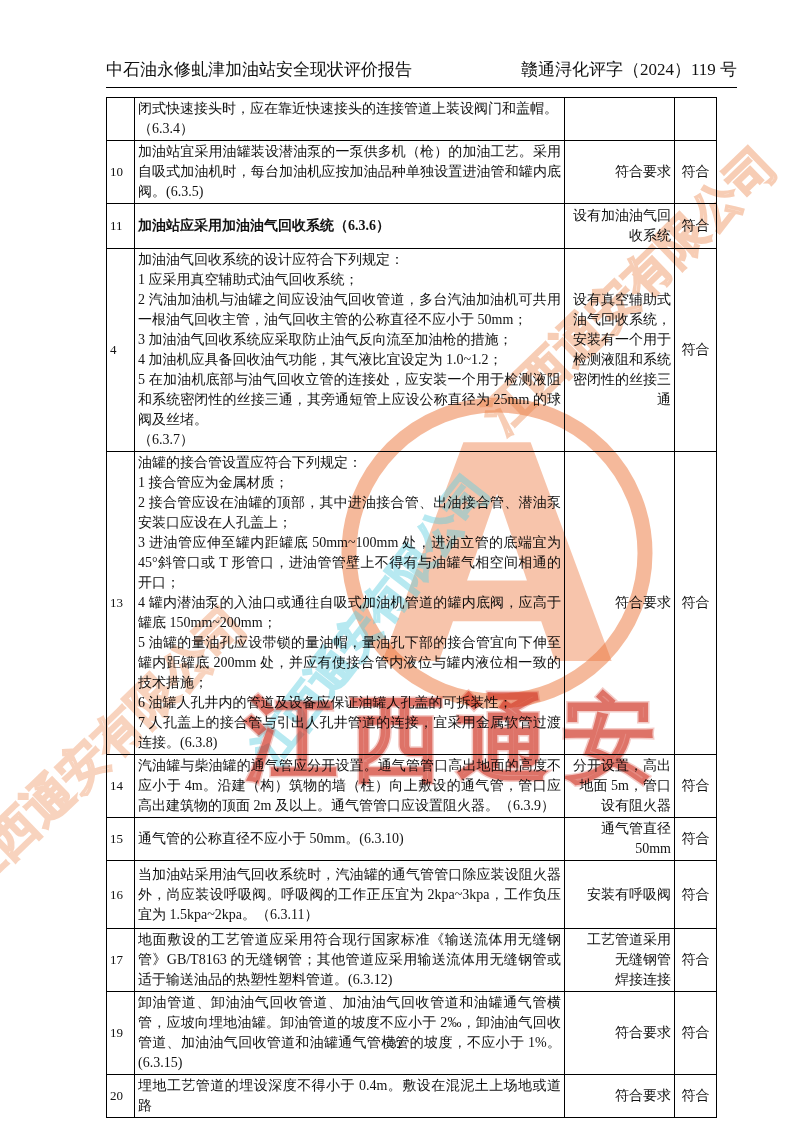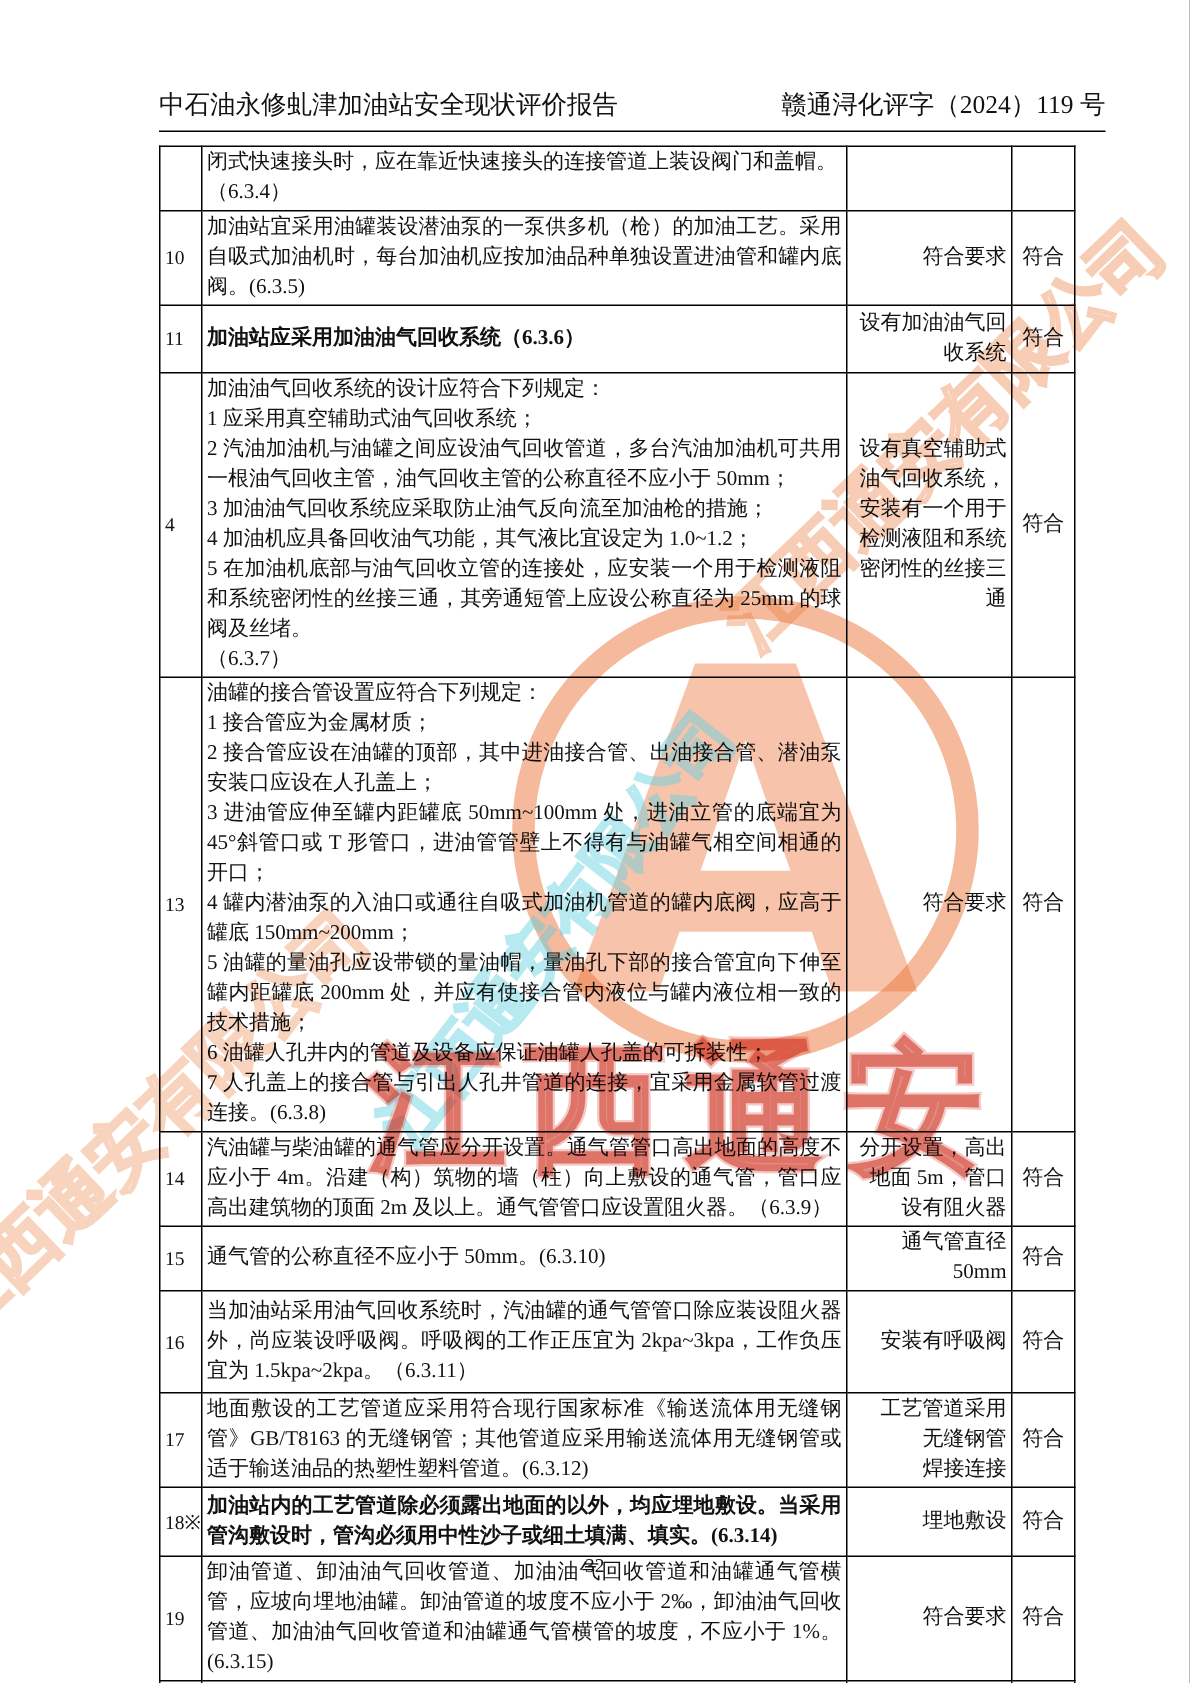--- a/index.html
+++ b/index.html
@@ -132,26 +132,20 @@
           <td class="c-concl">符合</td>
         </tr>
         <tr style="height: 56px;">
           <td class="c-num">17</td>
           <td class="c-content">地面敷设的工艺管道应采用符合现行国家标准《输送流体用无缝钢管》GB/T8163 的无缝钢管；其他管道应采用输送流体用无缝钢管或适于输送油品的热塑性塑料管道。(6.3.12)</td>
           <td class="c-result">工艺管道采用
 无缝钢管
 焊接连接</td>
           <td class="c-concl">符合</td>
         </tr>
-        <tr class="bold-row" style="height: 46px;">
-          <td class="c-num">18※</td>
-          <td class="c-content">加油站内的工艺管道除必须露出地面的以外，均应埋地敷设。当采用管沟敷设时，管沟必须用中性沙子或细土填满、填实。(6.3.14)</td>
-          <td class="c-result">埋地敷设</td>
-          <td class="c-concl">符合</td>
-        </tr>
         <tr style="height: 58px;">
           <td class="c-num">19</td>
           <td class="c-content">卸油管道、卸油油气回收管道、加油油气回收管道和油罐通气管横管，应坡向埋地油罐。卸油管道的坡度不应小于 2‰，卸油油气回收管道、加油油气回收管道和油罐通气管横管的坡度，不应小于 1%。(6.3.15)</td>
           <td class="c-result">符合要求</td>
           <td class="c-concl">符合</td>
         </tr>
         <tr style="height: 26px;">
           <td class="c-num">20</td>
           <td class="c-content">埋地工艺管道的埋设深度不得小于 0.4m。敷设在混泥土上场地或道路</td>
           <td class="c-result">符合要求</td>

